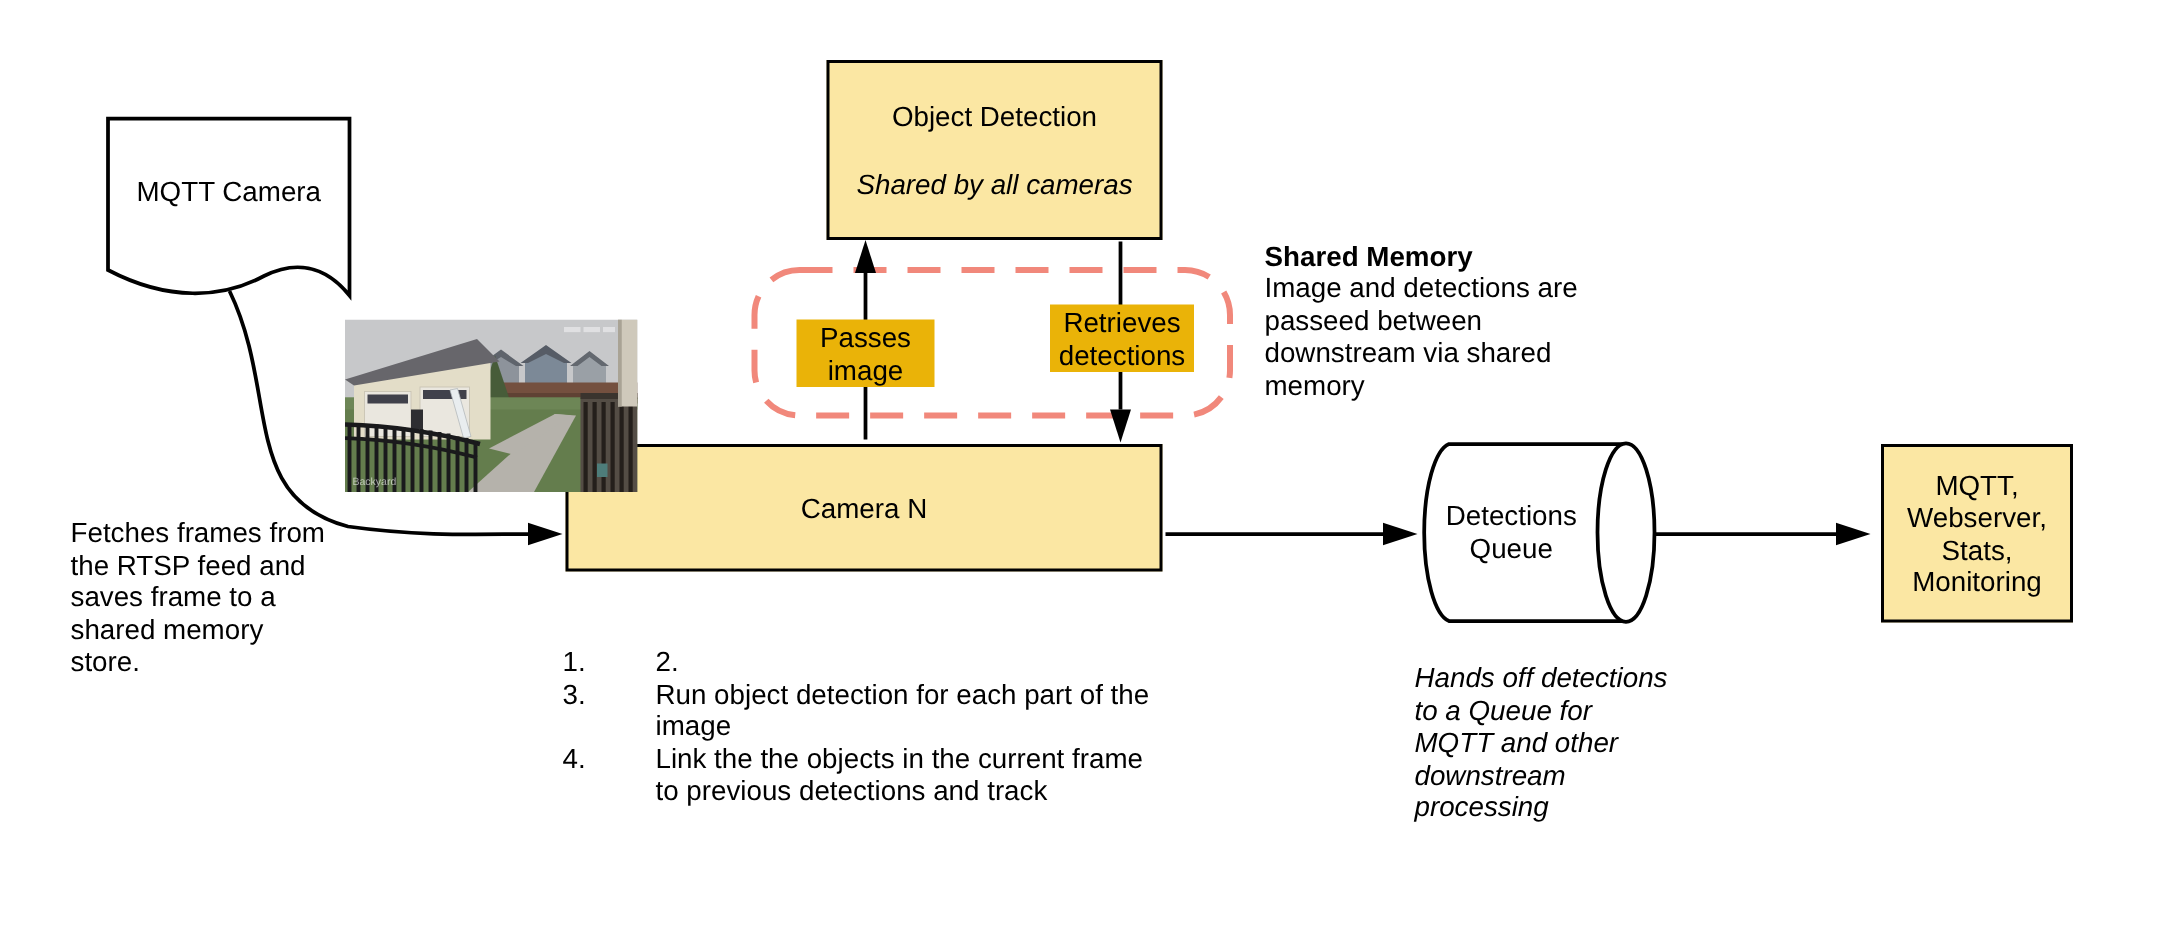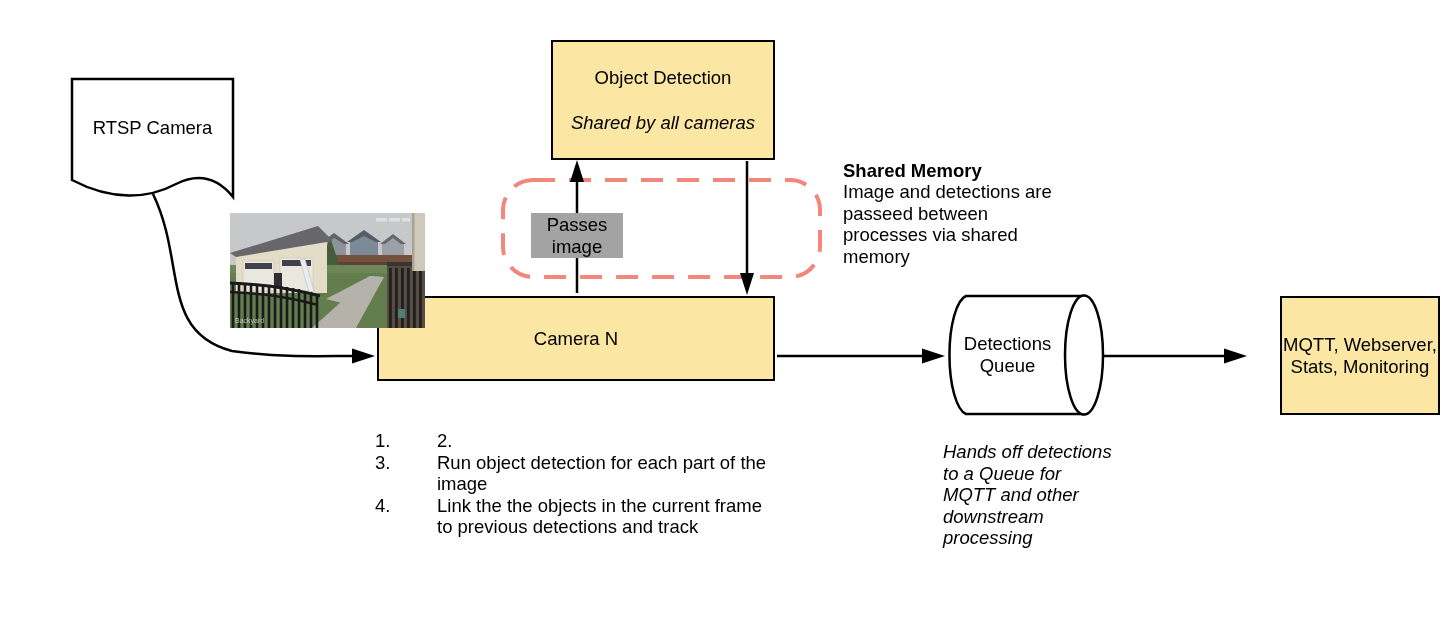--- a/index.html
+++ b/index.html
@@ -9,21 +9,21 @@
     font-size:18.5px; line-height:21.5px; color:#000; overflow:hidden;
   }
   .layer { position:absolute; left:0; top:0; }
   .box {
     position:absolute; background:#FBE7A3; border:2px solid #000;
     display:flex; flex-direction:column; align-items:center; justify-content:center;
     text-align:center; box-sizing:border-box;
   }
   .note { position:absolute; white-space:pre-line; }
   .edge-label {
-    position:absolute; background:#a3a3a3; text-align:center;
+    position:absolute; background:#eab308; text-align:center;
     white-space:pre-line; padding:1px 2px; box-sizing:border-box;
   }
   .shape-label { position:absolute; text-align:center; white-space:pre-line; }
   .bold  { font-weight:bold; }
   .italic{ font-style:italic;margin-top:24px; }
   .steps { position:absolute; left:375px; top:430px; display:grid;
            grid-template-columns:62px 372px; }
   .steps .txt { white-space:pre-line; }
   .snapshot { position:absolute; left:230px; top:213px; width:195px; height:115px; }
 </style>
@@ -34,21 +34,21 @@
 
   <div class="box" style="left:551px; top:40px; width:224px; height:120px;">
     <div>Object Detection</div>
     <div class="italic">Shared by all cameras</div>
   </div>
 
   <div class="box" style="left:377px; top:296px; width:398px; height:85px;">
     <div>Camera N</div>
   </div>
 
-  <div class="box" style="left:1280px; top:296px; width:160px; height:119px; white-space:pre-line;">
+  <div class="box" style="left:1254px; top:296px; width:128px; height:119px; white-space:pre-line;">
     <div style="white-space:pre-line;">MQTT, Webserver,
 Stats, Monitoring</div>
   </div>
 
   <svg class="layer" width="1448" height="625" viewBox="0 0 1448 625">
 
     <path d="M72,79 L233,79 L233,197 C216,176 196,174 176,184 C148,199 112,201 72,180 Z" fill="#ffffff" stroke="#000" stroke-width="2.5"></path>
 
     <path d="M153,194 C186,262 160,332 232,351 C282,358 322,356 353,356" fill="none" stroke="#000" stroke-width="2.5"></path>
     <polygon points="375,356 352,348.5 352,363.5" fill="#000"></polygon>
@@ -64,35 +64,42 @@
     <line x1="777" y1="356" x2="923" y2="356" stroke="#000" stroke-width="2.5"></line>
     <polygon points="945,356 922,348.5 922,363.5" fill="#000"></polygon>
 
     <path d="M966,296 L1084,296 A19,59.5 0 0 1 1084,414 L966,414 A19,59.5 0 0 1 966,296 Z" fill="#ffffff" stroke="#000" stroke-width="2.5"></path>
     <ellipse cx="1084" cy="355" rx="19" ry="59.5" fill="#ffffff" stroke="#000" stroke-width="2.5"></ellipse>
 
     <line x1="1104" y1="356" x2="1225" y2="356" stroke="#000" stroke-width="2.5"></line>
     <polygon points="1247,356 1224,348.5 1224,363.5" fill="#000"></polygon>
   </svg>
 
-  <div class="shape-label" style="left:72px; top:117px; width:161px;">RTSP Camera</div>
+  <div class="shape-label" style="left:72px; top:117px; width:161px;">MQTT Camera</div>
 
   <div class="shape-label" style="left:946px; top:333px; width:123px;">Detections
 Queue</div>
 
   <div class="edge-label" style="left:531px; top:213px; width:92px;">Passes
 image</div>
 
+  <div class="edge-label" style="left:700px; top:203px; width:96px;">Retrieves
+detections</div>
 
+  <div class="note" style="left:47px; top:344px; width:200px;">Fetches frames from
+the RTSP feed and
+saves frame to a
+shared memory
+store.</div>
 
   <div class="note" style="left:843px; top:138px; width:220px;">
     <span class="bold">Shared Memory</span>
     <span>Image and detections are
 passeed between
-processes via shared
+downstream via shared
 memory</span>
   </div>
 
   <div class="note" style="left:943px; top:441px; width:190px;font-style:italic;">Hands off detections
 to a Queue for
 MQTT and other
 downstream
 processing</div>
 
   <div class="steps">

